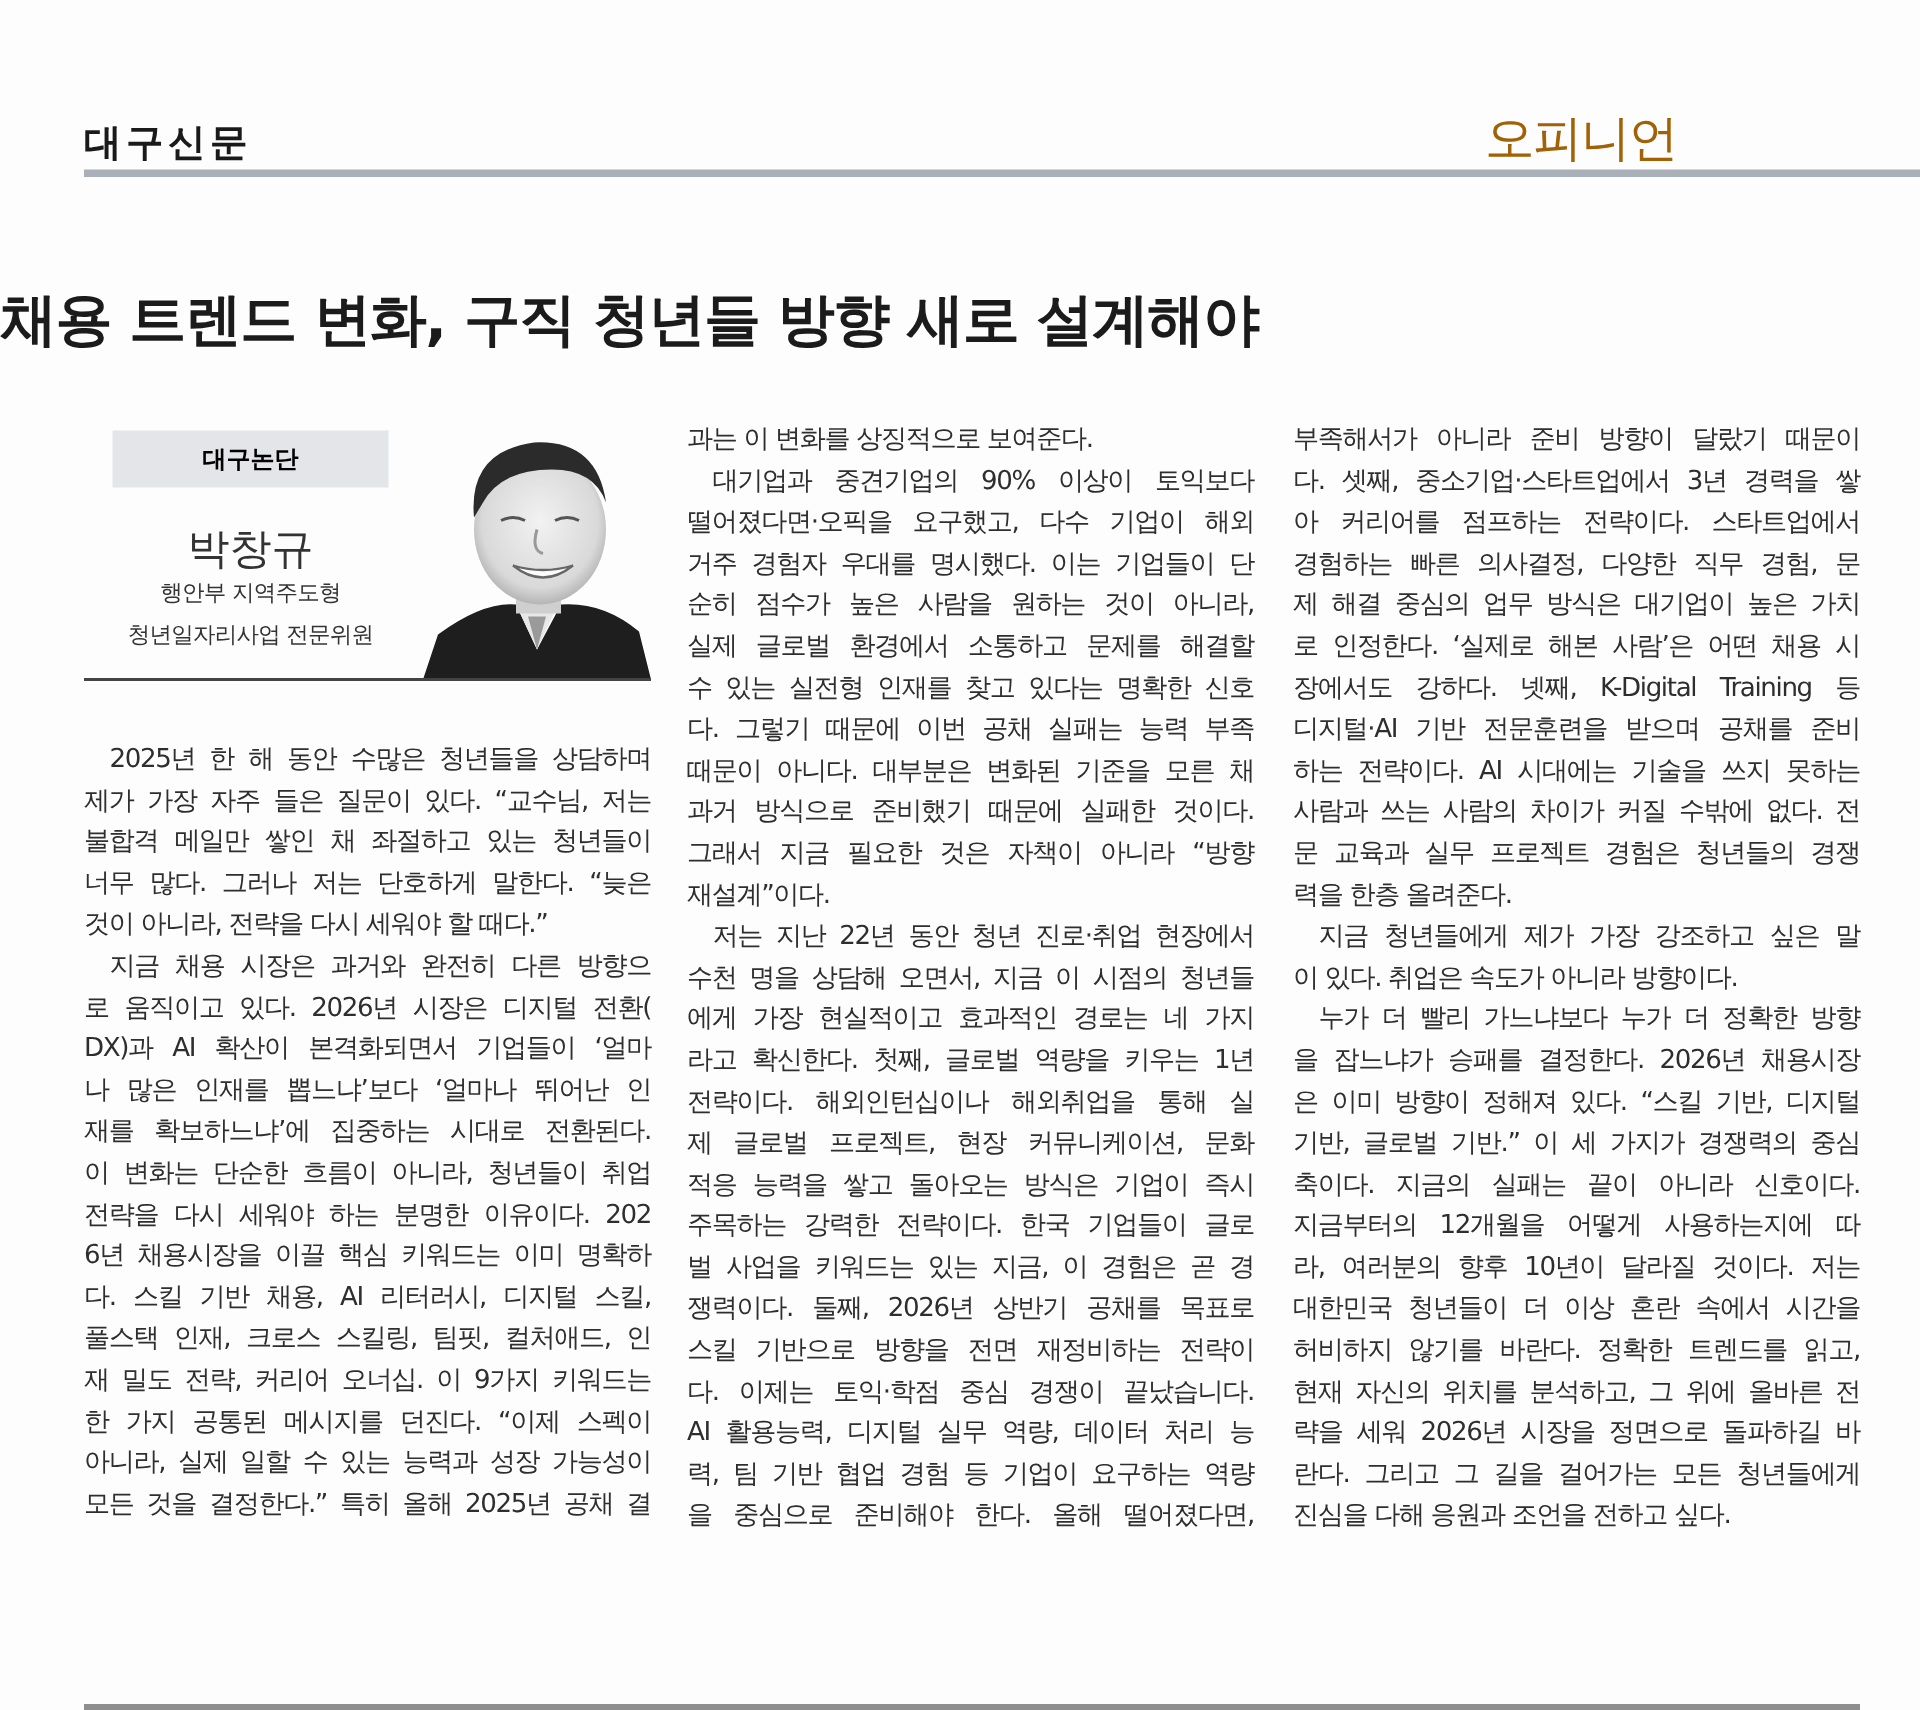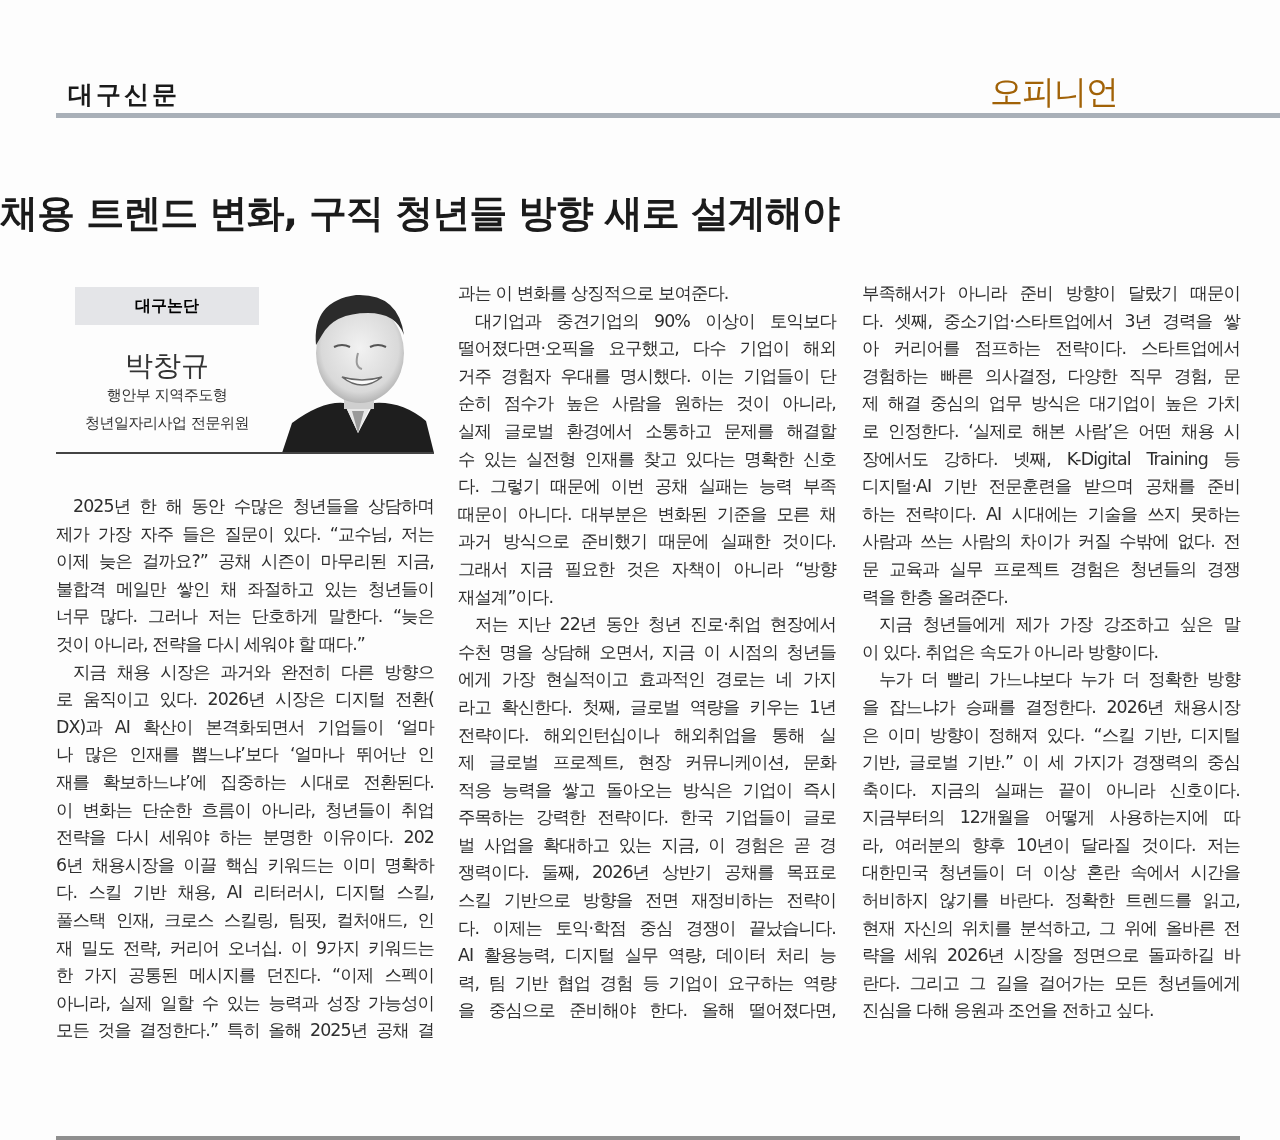--- a/index.html
+++ b/index.html
@@ -7,21 +7,21 @@
     width: 1280px; height: 1140px; overflow: hidden;
     background: #fdfdfd;
     font-family: "DejaVu Sans", "Liberation Sans", sans-serif;
     color: #2a2a2a;
     position: relative;
   }
   .masthead {
     position: absolute; left: 56px; top: 70px; width: 1184px; height: 48px;
   }
   .paper-name {
-    position: absolute; left: 12px; top: 8px;
+    position: absolute; left: 0; top: 8px;
     font-family: "DejaVu Sans", sans-serif; font-weight: bold;
     font-size: 25px; letter-spacing: 3px; color: #1a1a1a;
   }
   .section-name {
     position: absolute; right: 122px; top: 0px;
     font-family: "DejaVu Sans", sans-serif;
     font-size: 33px; color: #a16207; letter-spacing: -1px; margin-left: 43px;
   }
   .masthead-rule {
     position: absolute; left: 56px; top: 113px; width: 1224px; height: 5px;
@@ -115,21 +115,20 @@
 
       <path d="M60 94 Q80 110 100 94 Q80 100 60 94 Z" fill="#fafafa" stroke="#666" stroke-width="1.5"></path>
     </svg>
   </div>
 </div>
 <div class="byline-rule"></div>
 
 <div class="col col1" id="col0">
     <span class="line indent">2025년 한 해 동안 수많은 청년들을 상담하며</span>
     <span class="line">제가 가장 자주 들은 질문이 있다. “교수님, 저는</span>
-    <span class="line">이제 늦은 걸까요?” 공채 시즌이 마무리된 지금,</span>
     <span class="line">불합격 메일만 쌓인 채 좌절하고 있는 청년들이</span>
     <span class="line">너무 많다. 그러나 저는 단호하게 말한다. “늦은</span>
     <span class="line last">것이 아니라, 전략을 다시 세워야 할 때다.”</span>
     <span class="line indent">지금 채용 시장은 과거와 완전히 다른 방향으</span>
     <span class="line">로 움직이고 있다. 2026년 시장은 디지털 전환(</span>
     <span class="line">DX)과 AI 확산이 본격화되면서 기업들이 ‘얼마</span>
     <span class="line">나 많은 인재를 뽑느냐’보다 ‘얼마나 뛰어난 인</span>
     <span class="line">재를 확보하느냐’에 집중하는 시대로 전환된다.</span>
     <span class="line">이 변화는 단순한 흐름이 아니라, 청년들이 취업</span>
     <span class="line">전략을 다시 세워야 하는 분명한 이유이다. 202</span>
@@ -155,21 +154,21 @@
     <span class="line">그래서 지금 필요한 것은 자책이 아니라 “방향</span>
     <span class="line last">재설계”이다.</span>
     <span class="line indent">저는 지난 22년 동안 청년 진로·취업 현장에서</span>
     <span class="line">수천 명을 상담해 오면서, 지금 이 시점의 청년들</span>
     <span class="line">에게 가장 현실적이고 효과적인 경로는 네 가지</span>
     <span class="line">라고 확신한다. 첫째, 글로벌 역량을 키우는 1년</span>
     <span class="line">전략이다. 해외인턴십이나 해외취업을 통해 실</span>
     <span class="line">제 글로벌 프로젝트, 현장 커뮤니케이션, 문화</span>
     <span class="line">적응 능력을 쌓고 돌아오는 방식은 기업이 즉시</span>
     <span class="line">주목하는 강력한 전략이다. 한국 기업들이 글로</span>
-    <span class="line">벌 사업을 확대하고 있는 지금, 이 경험은 곧 경</span>
+    <span class="line">벌 사업을 키워드는 있는 지금, 이 경험은 곧 경</span>
     <span class="line">쟁력이다. 둘째, 2026년 상반기 공채를 목표로</span>
     <span class="line">스킬 기반으로 방향을 전면 재정비하는 전략이</span>
     <span class="line">다. 이제는 토익·학점 중심 경쟁이 끝났습니다.</span>
     <span class="line">AI 활용능력, 디지털 실무 역량, 데이터 처리 능</span>
     <span class="line">력, 팀 기반 협업 경험 등 기업이 요구하는 역량</span>
     <span class="line">을 중심으로 준비해야 한다. 올해 떨어졌다면,</span>
   </div>
 <div class="col col3" id="col2">
     <span class="line">부족해서가 아니라 준비 방향이 달랐기 때문이</span>
     <span class="line">다. 셋째, 중소기업·스타트업에서 3년 경력을 쌓</span>

